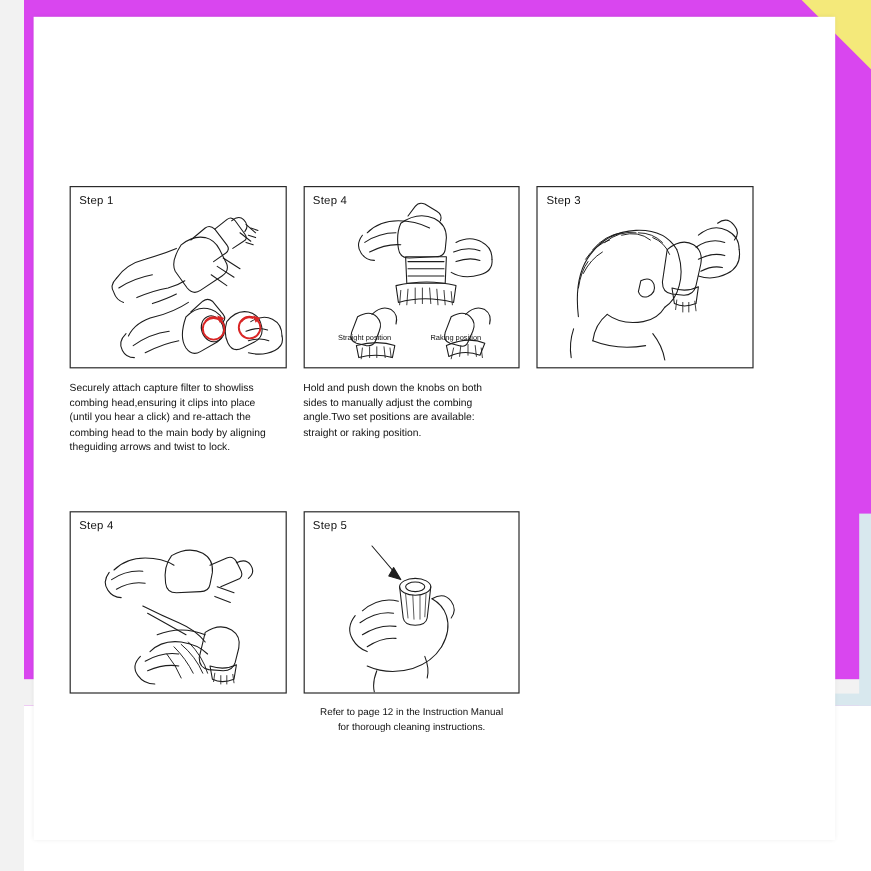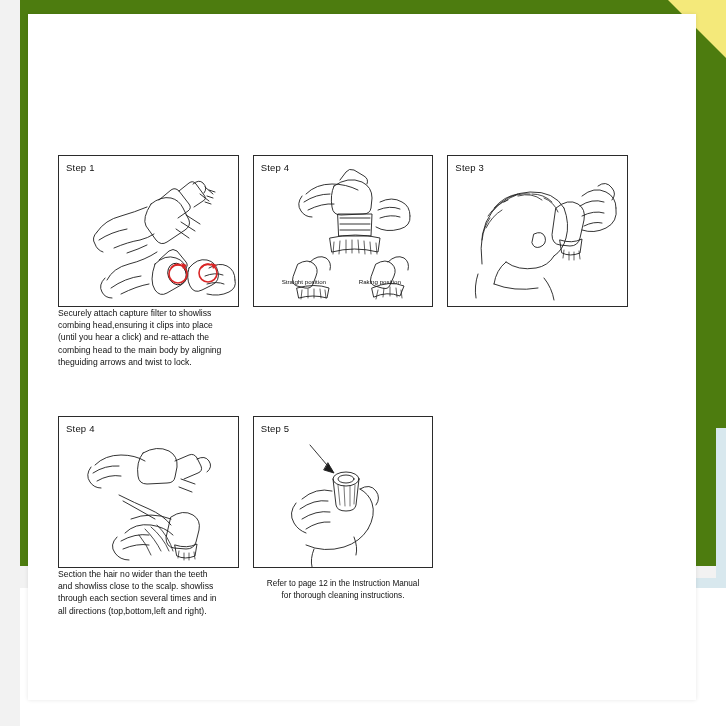--- a/index.html
+++ b/index.html
@@ -10,21 +10,21 @@
     width: 726px;
     height: 726px;
     background: #ffffff;
     font-family: "Liberation Sans", sans-serif;
     overflow: hidden;
   }
   .page {
     position: relative;
     width: 726px;
     height: 588px;
-    background: #4d7c0f;
+    background: #d946ef;
   }
   
   .accent-top-right {
     position: absolute;
     top: 0;
     right: 0;
     width: 0;
     height: 0;
     border-left: 58px solid transparent;
     border-top: 58px solid #f4e97a;
@@ -98,21 +98,21 @@
     top: 6px;
     font-size: 9.5px;
     color: #111111;
     letter-spacing: 0.2px;
   }
   .panel-art {
     position: absolute;
     inset: 0;
   }
   .caption {
-    margin-top: 0;
+    margin-top: 10px;
     font-size: 8.6px;
     line-height: 1.42;
     color: #111111;
     white-space: pre-line;
   }
   .subcaption {
     margin-top: 10px;
     font-size: 8.2px;
     line-height: 1.4;
     color: #111111;
@@ -248,20 +248,24 @@
                 <g stroke-width="0.7">
                   <path d="M124 134 l-2 9 M130 132 l-1 9 M136 131 l0 9 M142 132 l1 9 M147 134 l1 8"></path>
                 </g>
                 <path d="M134 106 q8 -8 16 -4 q6 4 4 12"></path>
               </g>
             </svg>
             <div class="inline-label" style="left:28px; top:122px;">Straight position</div>
             <div class="inline-label" style="left:105px; top:122px;">Raking position</div>
           </div>
         </div>
+        <div class="caption">Hold and push down the knobs on both
+sides to manually adjust the combing
+angle.Two set positions are available:
+straight or raking position.</div>
       </div>
 
       <div class="step-card">
         <div class="panel">
           <div class="panel-label">Step 3</div>
           <div class="panel-art">
             <svg viewBox="0 0 182 150" width="182" height="150">
               <g fill="none" stroke="#1d1d1d" stroke-width="0.9" stroke-linecap="round" stroke-linejoin="round">
 
                 <path d="M34 108 q-4 -34 10 -52 q14 -19 38 -20 q24 -1 34 16"></path>
@@ -332,24 +336,20 @@
                 </g>
 
                 <g stroke-width="0.8">
                   <path d="M86 112 q10 10 16 22 M92 110 q12 10 18 24 M80 118 q8 10 12 20 M98 108 q12 12 16 26"></path>
                 </g>
                 <path d="M72 102 q20 -8 40 0"></path>
               </g>
             </svg>
           </div>
         </div>
-        <div class="caption">Section the hair no wider than the teeth
-and showliss close to the scalp. showliss
-through each section several times and in
-all directions (top,bottom,left and right).</div>
       </div>
 
       <div class="step-card">
         <div class="panel">
           <div class="panel-label">Step 5</div>
           <div class="panel-art">
             <svg viewBox="0 0 182 150" width="182" height="150">
               <g fill="none" stroke="#1d1d1d" stroke-width="0.9" stroke-linecap="round" stroke-linejoin="round">
 
                 <path d="M56 28 q12 14 22 26"></path>

